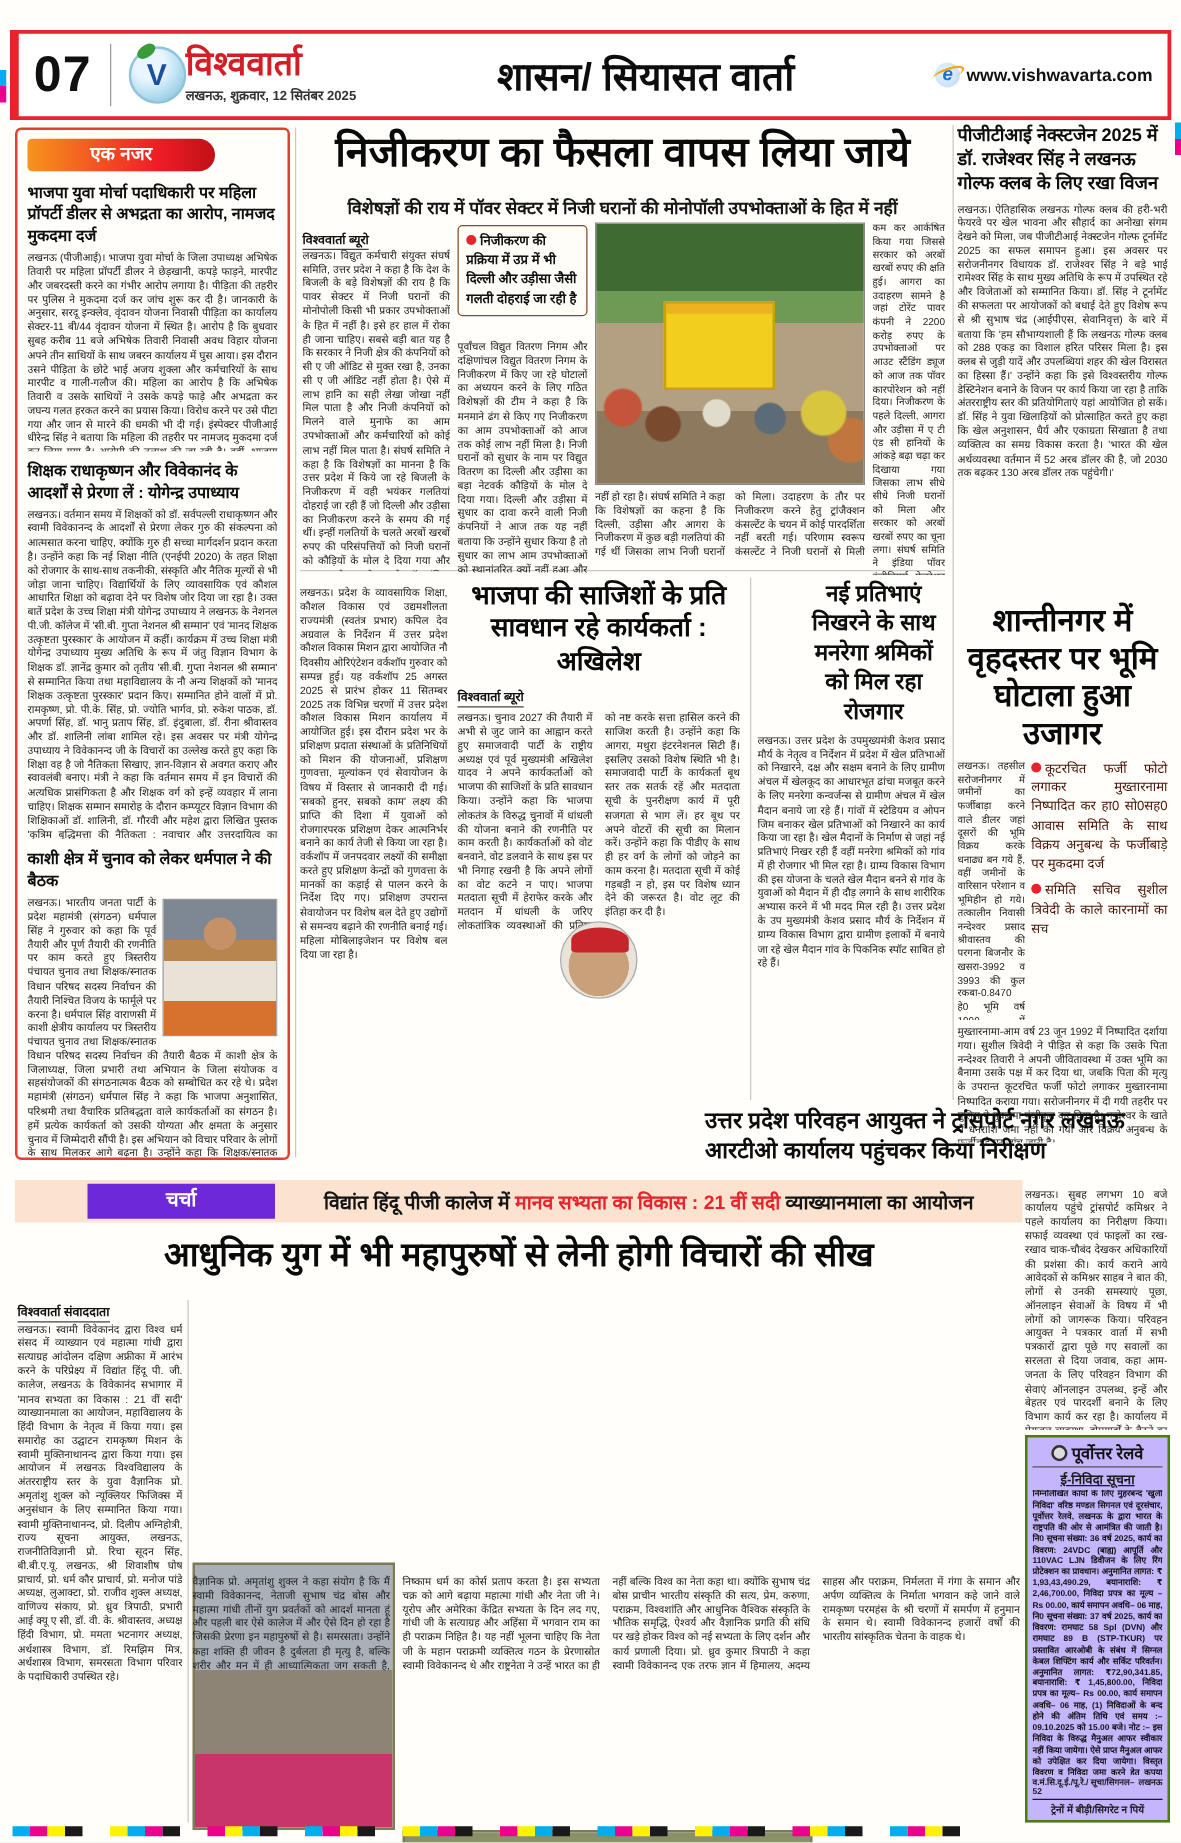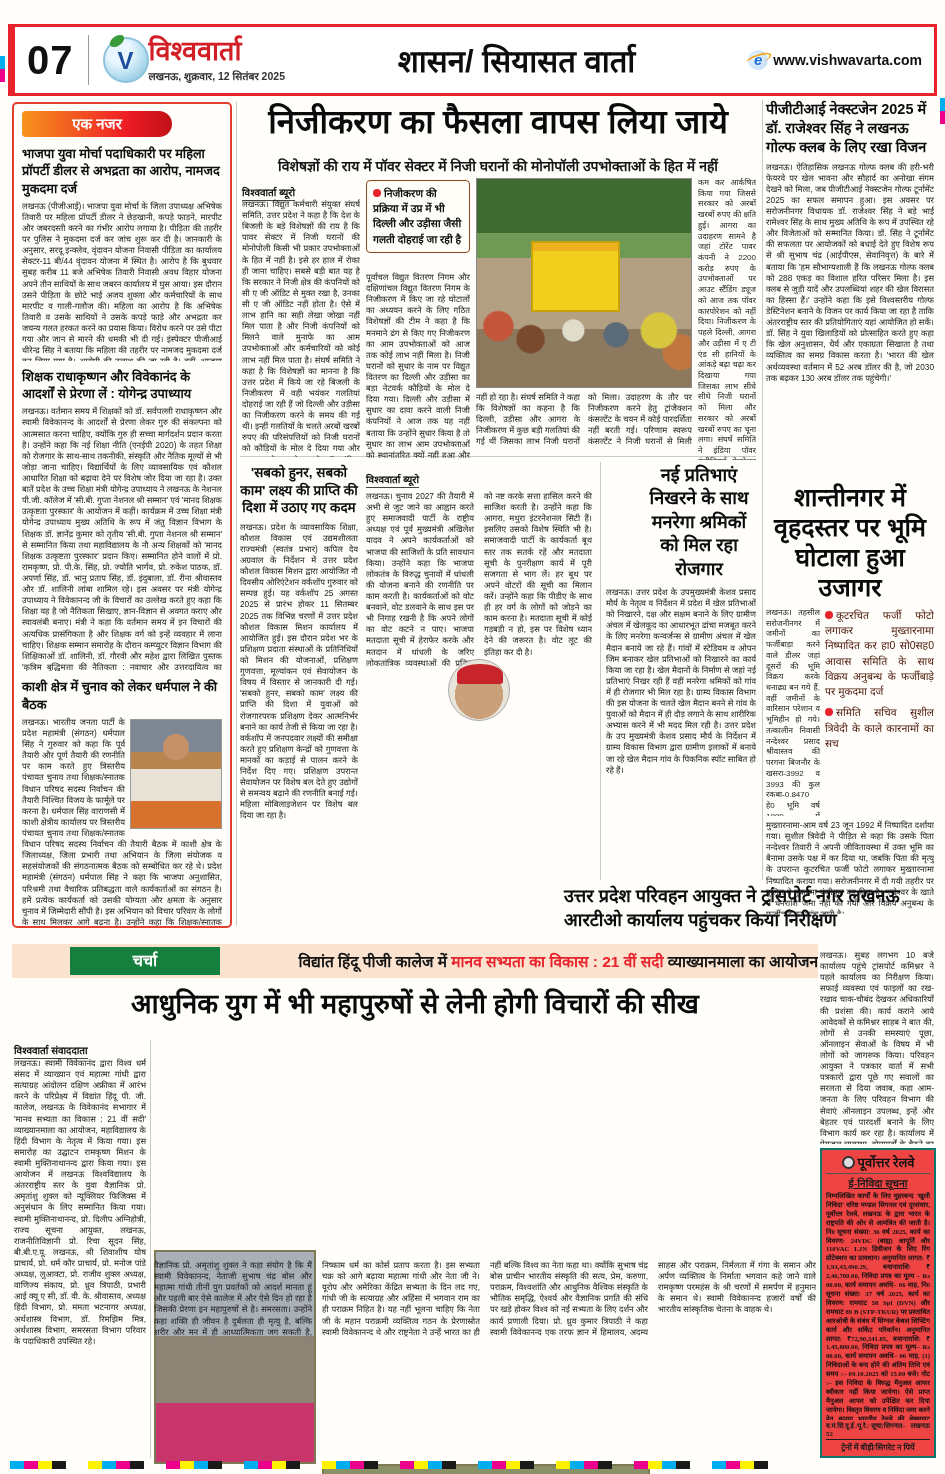--- a/index.html
+++ b/index.html
@@ -44,33 +44,33 @@
     background:radial-gradient(circle at 10% 30%,#c4543a 0 7%,transparent 8%),radial-gradient(circle at 25% 45%,#7a4a2e 0 8%,transparent 9%),radial-gradient(circle at 45% 35%,#e0dccc 0 8%,transparent 9%),radial-gradient(circle at 65% 40%,#5c6b78 0 8%,transparent 9%),radial-gradient(circle at 85% 35%,#d8c73e 0 9%,transparent 10%),radial-gradient(circle at 95% 60%,#c2763f 0 8%,transparent 9%); }
   .mid-head-sm { font-size:13.5px; font-weight:800; text-align:center; line-height:1.3; color:#0d0d0d; }
   .mid-head-lg { font-size:21px; font-weight:800; text-align:center; line-height:1.25; color:#0a0a0a; }
   .avatar-akhilesh { position:absolute; left:50%; top:168px; transform:translateX(-50%); width:62px; height:62px; border-radius:50%; background:radial-gradient(circle at 50% 58%,#caa07a 0 52%,#e9e4da 53% 100%); border:1px solid #aaa; overflow:hidden; }
   .avatar-akhilesh::before { content:""; position:absolute; left:8px; top:4px; width:46px; height:20px; border-radius:50% 50% 10% 10%; background:#c8242b; }
   .big-right-head { font-size:25px; font-weight:800; text-align:center; line-height:1.2; color:#0a0a0a; }
   .bullet-item { font-size:10.5px; font-weight:400; line-height:1.45; color:#4a1505; text-align:justify; margin-bottom:6px; }
 
   
   .charcha-band { left:12px; top:944px; width:806px; height:34px; background:#fbe3cf; display:flex; align-items:center; }
-  .charcha-label { width:150px; height:28px; margin-left:58px; background:#15803d; color:#fff; font-size:16px; font-weight:800; text-align:center; line-height:28px; }
-  .strap { flex:1; text-align:right; font-size:15.5px; font-weight:700; color:#141414; white-space:nowrap; overflow:hidden; }
+  .charcha-label { width:150px; height:28px; margin-left:58px; background:#6d28d9; color:#fff; font-size:16px; font-weight:800; text-align:center; line-height:28px; }
+  .strap { flex:1; text-align:center; font-size:15.5px; font-weight:700; color:#141414; white-space:nowrap; overflow:hidden; }
   .strap .red { color:#e8232b; }
   .lecture-headline { left:12px; top:984px; width:806px; font-size:27px; font-weight:800; text-align:center; white-space:nowrap; overflow:hidden; color:#0a0a0a; }
 
   .photo-frame { border:2px solid #7d7a55; position:relative; overflow:hidden; }
   .ph-stage { background:linear-gradient(180deg,#8a9167 0 18%,#cfd3be 18% 42%,#e8e2d2 42% 55%,#c8356a 55% 78%,#a81f4e 78% 100%); }
   .ph-stage::before { content:""; position:absolute; left:0; top:26%; width:100%; height:22%;
     background:radial-gradient(circle at 8% 50%,#5b4336 0 9%,transparent 10%),radial-gradient(circle at 22% 55%,#e7b84a 0 9%,transparent 10%),radial-gradient(circle at 37% 50%,#f0e8da 0 9%,transparent 10%),radial-gradient(circle at 52% 55%,#b05a3a 0 9%,transparent 10%),radial-gradient(circle at 68% 50%,#6b7b8c 0 9%,transparent 10%),radial-gradient(circle at 84% 55%,#d8d2c2 0 9%,transparent 10%); }
   .ph-aud2 { background:linear-gradient(180deg,#a9b0b8 0 40%,#8d8476 40% 72%,#c8356a 72% 100%); }
 
   
-  .railway { left:820px; top:1148px; width:116px; height:310px; border:2px solid #0f766e; background:#ef4444; padding:3px 4px; overflow:hidden;font-family:Liberation Serif, serif; }
+  .railway { left:820px; top:1148px; width:116px; height:310px; border:2px solid #4d7c0f; background:#c4b5fd; padding:3px 4px; overflow:hidden; }
   .rail-title { display:flex; align-items:center; gap:3px; justify-content:center; font-size:13px; font-weight:800; color:#111; border-bottom:1px solid #555; padding-bottom:2px; }
   .rail-gear { width:13px; height:13px; border-radius:50%; border:2px solid #333; background:#ddd; flex:0 0 auto; }
   .rail-sub { text-align:center; font-size:10.5px; font-weight:800; text-decoration:underline; margin:2px 0; }
   .rail-body { font-size:6.7px; line-height:1.33; text-align:justify; font-weight:600; color:#111; height:228px; overflow:hidden; }
   .rail-sig { display:flex; justify-content:space-between; font-size:6.8px; font-weight:700; margin-top:1px; }
   .rail-foot { border-top:1.5px solid #1a1a1a; margin-top:2px; text-align:center; font-size:8px; font-weight:800; padding-top:1px; }
 
   
   .regstrip { left:10px; top:1460px; width:925px; height:9px; display:flex; gap:22px; align-items:center; }
   .regclu { display:flex; }
@@ -127,25 +127,25 @@
   <div class="abs jtext" style="left:242px;top:199px;width:118px;height:258px;">लखनऊ। विद्युत कर्मचारी संयुक्त संघर्ष समिति, उत्तर प्रदेश ने कहा है कि देश के बिजली के बड़े विशेषज्ञों की राय है कि पावर सेक्टर में निजी घरानों की मोनोपोली किसी भी प्रकार उपभोक्ताओं के हित में नहीं है। इसे हर हाल में रोका ही जाना चाहिए। सबसे बड़ी बात यह है कि सरकार ने निजी क्षेत्र की कंपनियों को सी ए जी ऑडिट से मुक्त रखा है, उनका सी ए जी ऑडिट नहीं होता है। ऐसे में लाभ हानि का सही लेखा जोखा नहीं मिल पाता है और निजी कंपनियों को मिलने वाले मुनाफे का आम उपभोक्ताओं और कर्मचारियों को कोई लाभ नहीं मिल पाता है। संघर्ष समिति ने कहा है कि विशेषज्ञों का मानना है कि उत्तर प्रदेश में किये जा रहे बिजली के निजीकरण में वही भयंकर गलतियां दोहराई जा रही हैं जो दिल्ली और उड़ीसा का निजीकरण करने के समय की गई थीं। इन्हीं गलतियों के चलते अरबों खरबों रुपए की परिसंपत्तियों को निजी घरानों को कौड़ियों के मोल दे दिया गया और आम उपभोक्ता ठगे रह गये। ऑल इंडिया पॉवर इंजीनियर्स फेडरेशन द्वारा उपभोक्ताओं की बिजली दर कम करने के बजाय बिजली दरों में बढ़ोतरी का प्रस्ताव हर साल देती हैं। हाल ही में किए गए चंडीगढ़ शहर के निजीकरण के बाद निजी कंपनी ने 6 महीने के अंदर ही बिजली दरों में वृद्धि का प्रस्ताव नियामक आयोग को भेज दिया है जबकि सरकारी विभाग रहते हुए चंडीगढ़ में पिछले 6 वर्षों में बिजली की दरों में कोई वृद्धि नहीं की गई थी और फिर भी मुनाफा हो रहा था।</div>
   <div class="abs hl-box" style="left:366px;top:180px;width:104px;">
     <span class="dot"></span><span>निजीकरण की प्रक्रिया में उप्र में भी दिल्ली और उड़ीसा जैसी गलती दोहराई जा रही है</span>
   </div>
   <div class="abs jtext" style="left:366px;top:272px;width:104px;height:186px;">पूर्वांचल विद्युत वितरण निगम और दक्षिणांचल विद्युत वितरण निगम के निजीकरण में किए जा रहे घोटालों का अध्ययन करने के लिए गठित विशेषज्ञों की टीम ने कहा है कि मनमाने ढंग से किए गए निजीकरण का आम उपभोक्ताओं को आज तक कोई लाभ नहीं मिला है। निजी घरानों को सुधार के नाम पर विद्युत वितरण का दिल्ली और उड़ीसा का बड़ा नेटवर्क कौड़ियों के मोल दे दिया गया। दिल्ली और उड़ीसा में सुधार का दावा करने वाली निजी कंपनियों ने आज तक यह नहीं बताया कि उन्होंने सुधार किया है तो सुधार का लाभ आम उपभोक्ताओं को स्थानांतरित क्यों नहीं हुआ और आम उपभोक्ताओं की बिजली दरें क्यों नहीं कम हुई ? निजी कंपनियां मुनाफे में आ गई हैं तो दरें उल्टे बढ़ाई क्यों जा रही है ? ध्यान रहे कि दिल्ली और उड़ीसा में निजी कंपनियां</div>
   <div class="abs photo-protest" style="left:476px;top:178px;width:216px;height:210px;"></div>
   <div class="abs jtext" style="left:698px;top:178px;width:58px;height:282px;font-size:8px;">कम कर आर्कषित किया गया जिससे सरकार को अरबों खरबों रुपए की क्षति हुई। आगरा का उदाहरण सामने है जहां टोरेंट पावर कंपनी ने 2200 करोड़ रुपए के उपभोक्ताओं पर आउट स्टैंडिंग ड्यूज को आज तक पॉवर कारपोरेशन को नहीं दिया। निजीकरण के पहले दिल्ली, आगरा और उड़ीसा में ए टी एंड सी हानियों के आंकड़े बढ़ा चढ़ा कर दिखाया गया जिसका लाभ सीधे सीधे निजी घरानों को मिला और सरकार को अरबों खरबों रुपए का चूना लगा। संघर्ष समिति ने इंडिया पॉवर इंजीनियर्स फेडरेशन द्वारा गठित विशेषज्ञों की पूरी रिपोर्ट को इसे सार्वजनिक किया।</div>
   <div class="abs jtext" style="left:476px;top:392px;width:216px;height:66px;column-count:2;column-gap:8px;">नहीं हो रहा है। संघर्ष समिति ने कहा कि विशेषज्ञों का कहना है कि दिल्ली, उड़ीसा और आगरा के निजीकरण में कुछ बड़ी गलतियां की गई थीं जिसका लाभ निजी घरानों को मिला। उदाहरण के तौर पर निजीकरण करने हेतु ट्रांजैक्शन कंसल्टेंट के चयन में कोई पारदर्शिता नहीं बरती गई। परिणाम स्वरूप कंसल्टेंट ने निजी घरानों से मिली भगत में ऐसा आर एफ पी डॉक्यूमेंट तैयार किया जो कुछ चुनिंदा निजी कंपनियों के हित में था। इसी प्रकार निजीकरण के पहले उपभोक्ताओं पर आउट स्टैंडिंग ड्यूज और परिसंपत्तियों का मूल्यांकन वास्तविक ड्यूज और मूल्यांकन से काफी</div>
 
   <div class="abs" style="left:240px;top:464px;width:118px;">
-    <div class="mid-head-sm">'सबको हुनर, सबको काम' लक्ष्य की प्राप्ति की दिशा में उठाए गए कदम</div>
     <div class="jtext" style="height:390px;margin-top:5px;">लखनऊ। प्रदेश के व्यावसायिक शिक्षा, कौशल विकास एवं उद्यमशीलता राज्यमंत्री (स्वतंत्र प्रभार) कपिल देव अग्रवाल के निर्देशन में उत्तर प्रदेश कौशल विकास मिशन द्वारा आयोजित नौ दिवसीय ओरिएंटेशन वर्कशॉप गुरुवार को सम्पन्न हुई। यह वर्कशॉप 25 अगस्त 2025 से प्रारंभ होकर 11 सितम्बर 2025 तक विभिन्न चरणों में उत्तर प्रदेश कौशल विकास मिशन कार्यालय में आयोजित हुई। इस दौरान प्रदेश भर के प्रशिक्षण प्रदाता संस्थाओं के प्रतिनिधियों को मिशन की योजनाओं, प्रशिक्षण गुणवत्ता, मूल्यांकन एवं सेवायोजन के विषय में विस्तार से जानकारी दी गई। 'सबको हुनर, सबको काम' लक्ष्य की प्राप्ति की दिशा में युवाओं को रोजगारपरक प्रशिक्षण देकर आत्मनिर्भर बनाने का कार्य तेजी से किया जा रहा है। वर्कशॉप में जनपदवार लक्ष्यों की समीक्षा करते हुए प्रशिक्षण केन्द्रों को गुणवत्ता के मानकों का कड़ाई से पालन करने के निर्देश दिए गए। प्रशिक्षण उपरान्त सेवायोजन पर विशेष बल देते हुए उद्योगों से समन्वय बढ़ाने की रणनीति बनाई गई। महिला मोबिलाइजेशन पर विशेष बल दिया जा रहा है।</div>
   </div>
 
   <div class="abs" style="left:366px;top:464px;width:226px;">
+    <div class="mid-head-lg">भाजपा की साजिशों के प्रति सावधान रहे कार्यकर्ता : अखिलेश</div>
     <div style="margin:5px 0 3px;">
       <span class="byline">विश्ववार्ता ब्यूरो</span>
     </div>
     <div style="position:relative;">
       <div class="jtext" style="height:375px;column-count:2;column-gap:10px;">लखनऊ। चुनाव 2027 की तैयारी में अभी से जुट जाने का आह्वान करते हुए समाजवादी पार्टी के राष्ट्रीय अध्यक्ष एवं पूर्व मुख्यमंत्री अखिलेश यादव ने अपने कार्यकर्ताओं को भाजपा की साजिशों के प्रति सावधान किया। उन्होंने कहा कि भाजपा लोकतंत्र के विरुद्ध चुनावों में धांधली की योजना बनाने की रणनीति पर काम करती है। कार्यकर्ताओं को वोट बनवाने, वोट डलवाने के साथ इस पर भी निगाह रखनी है कि अपने लोगों का वोट कटने न पाए। भाजपा मतदाता सूची में हेराफेर करके और मतदान में धांधली के जरिए लोकतांत्रिक व्यवस्थाओं की प्रतिष्ठा को नष्ट करके सत्ता हासिल करने की साजिश करती है। उन्होंने कहा कि आगरा, मथुरा इंटरनेशनल सिटी हैं। इसलिए उसको विशेष स्थिति भी है। समाजवादी पार्टी के कार्यकर्ता बूथ स्तर तक सतर्क रहें और मतदाता सूची के पुनरीक्षण कार्य में पूरी सजगता से भाग लें। हर बूथ पर अपने वोटरों की सूची का मिलान करें। उन्होंने कहा कि पीडीए के साथ ही हर वर्ग के लोगों को जोड़ने का काम करना है। मतदाता सूची में कोई गड़बड़ी न हो, इस पर विशेष ध्यान देने की जरूरत है। वोट लूट की इंतिहा कर दी है।</div>
       <div class="avatar-akhilesh"></div>
     </div>
   </div>
 
   <div class="abs" style="left:606px;top:464px;width:150px;">

